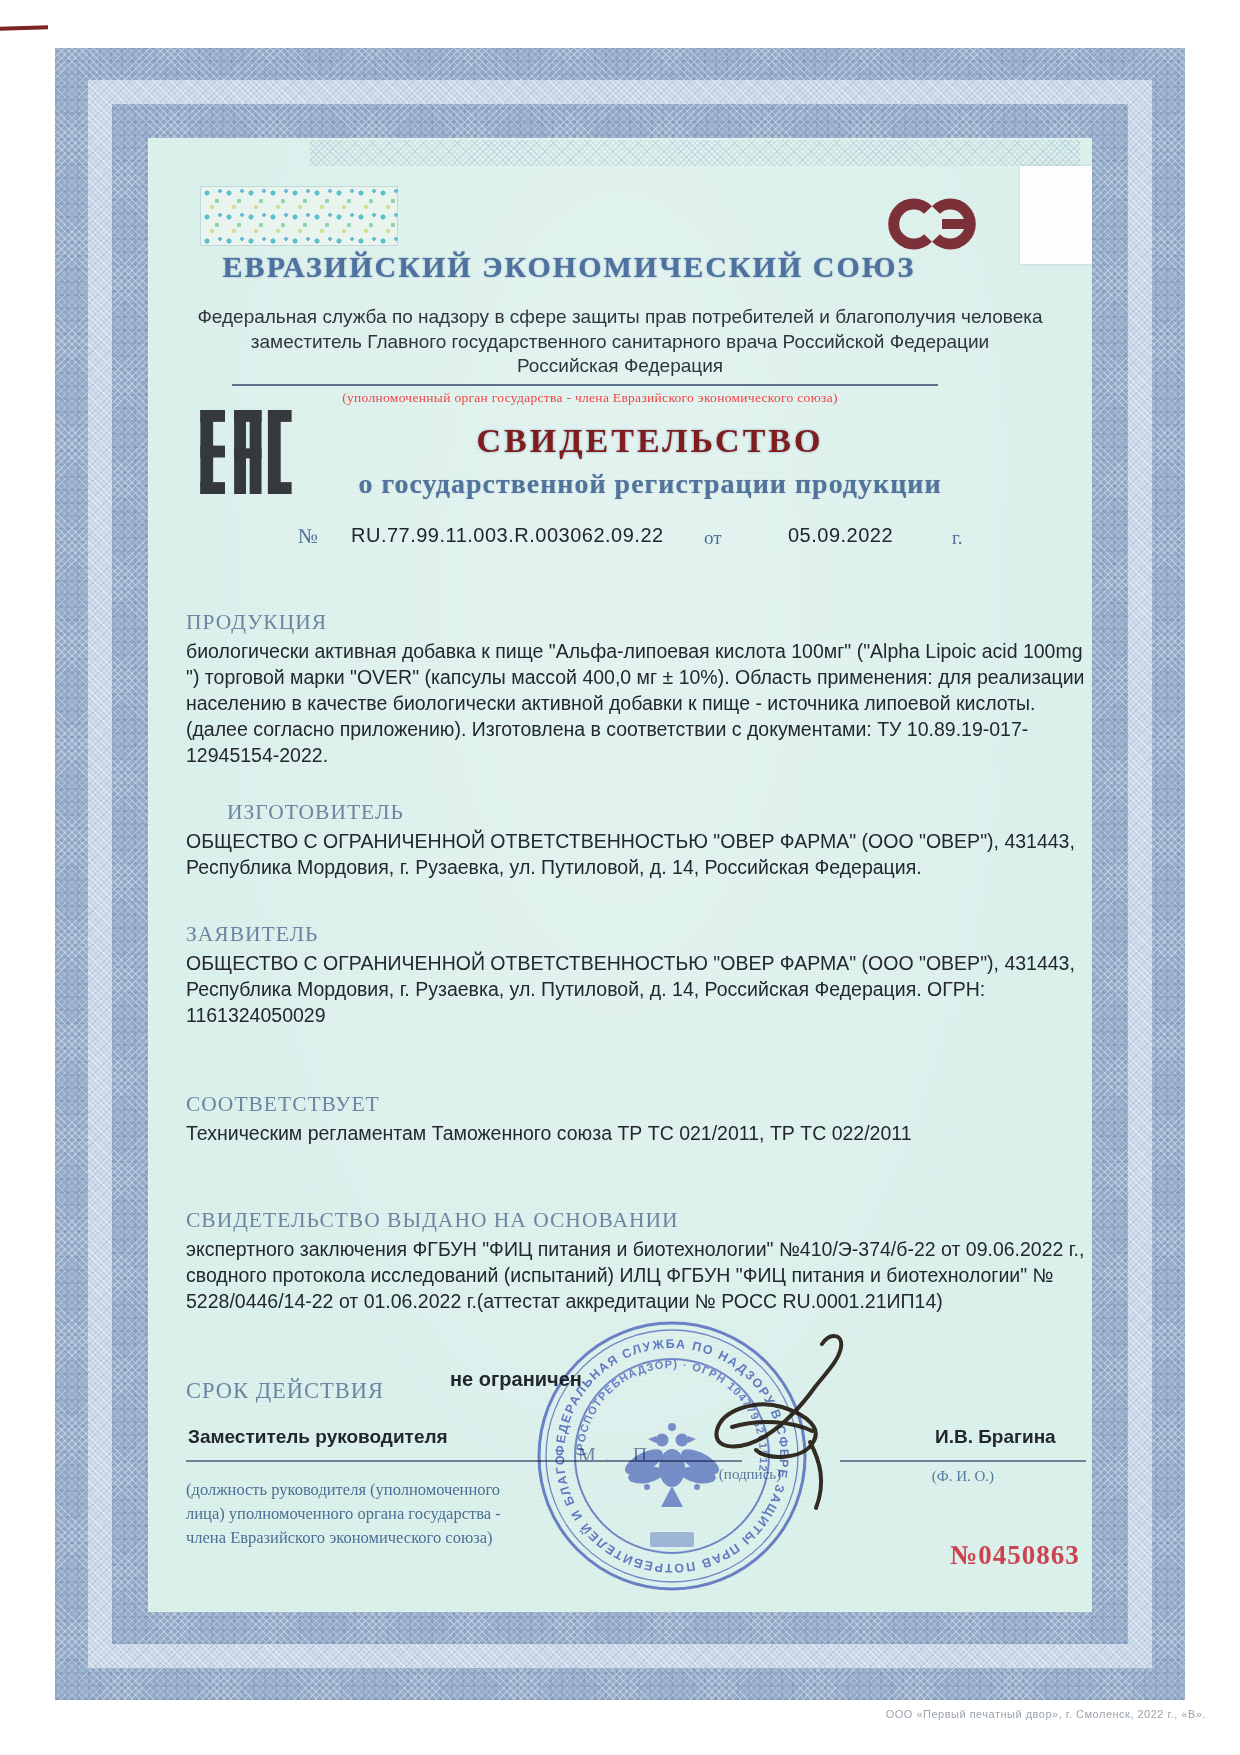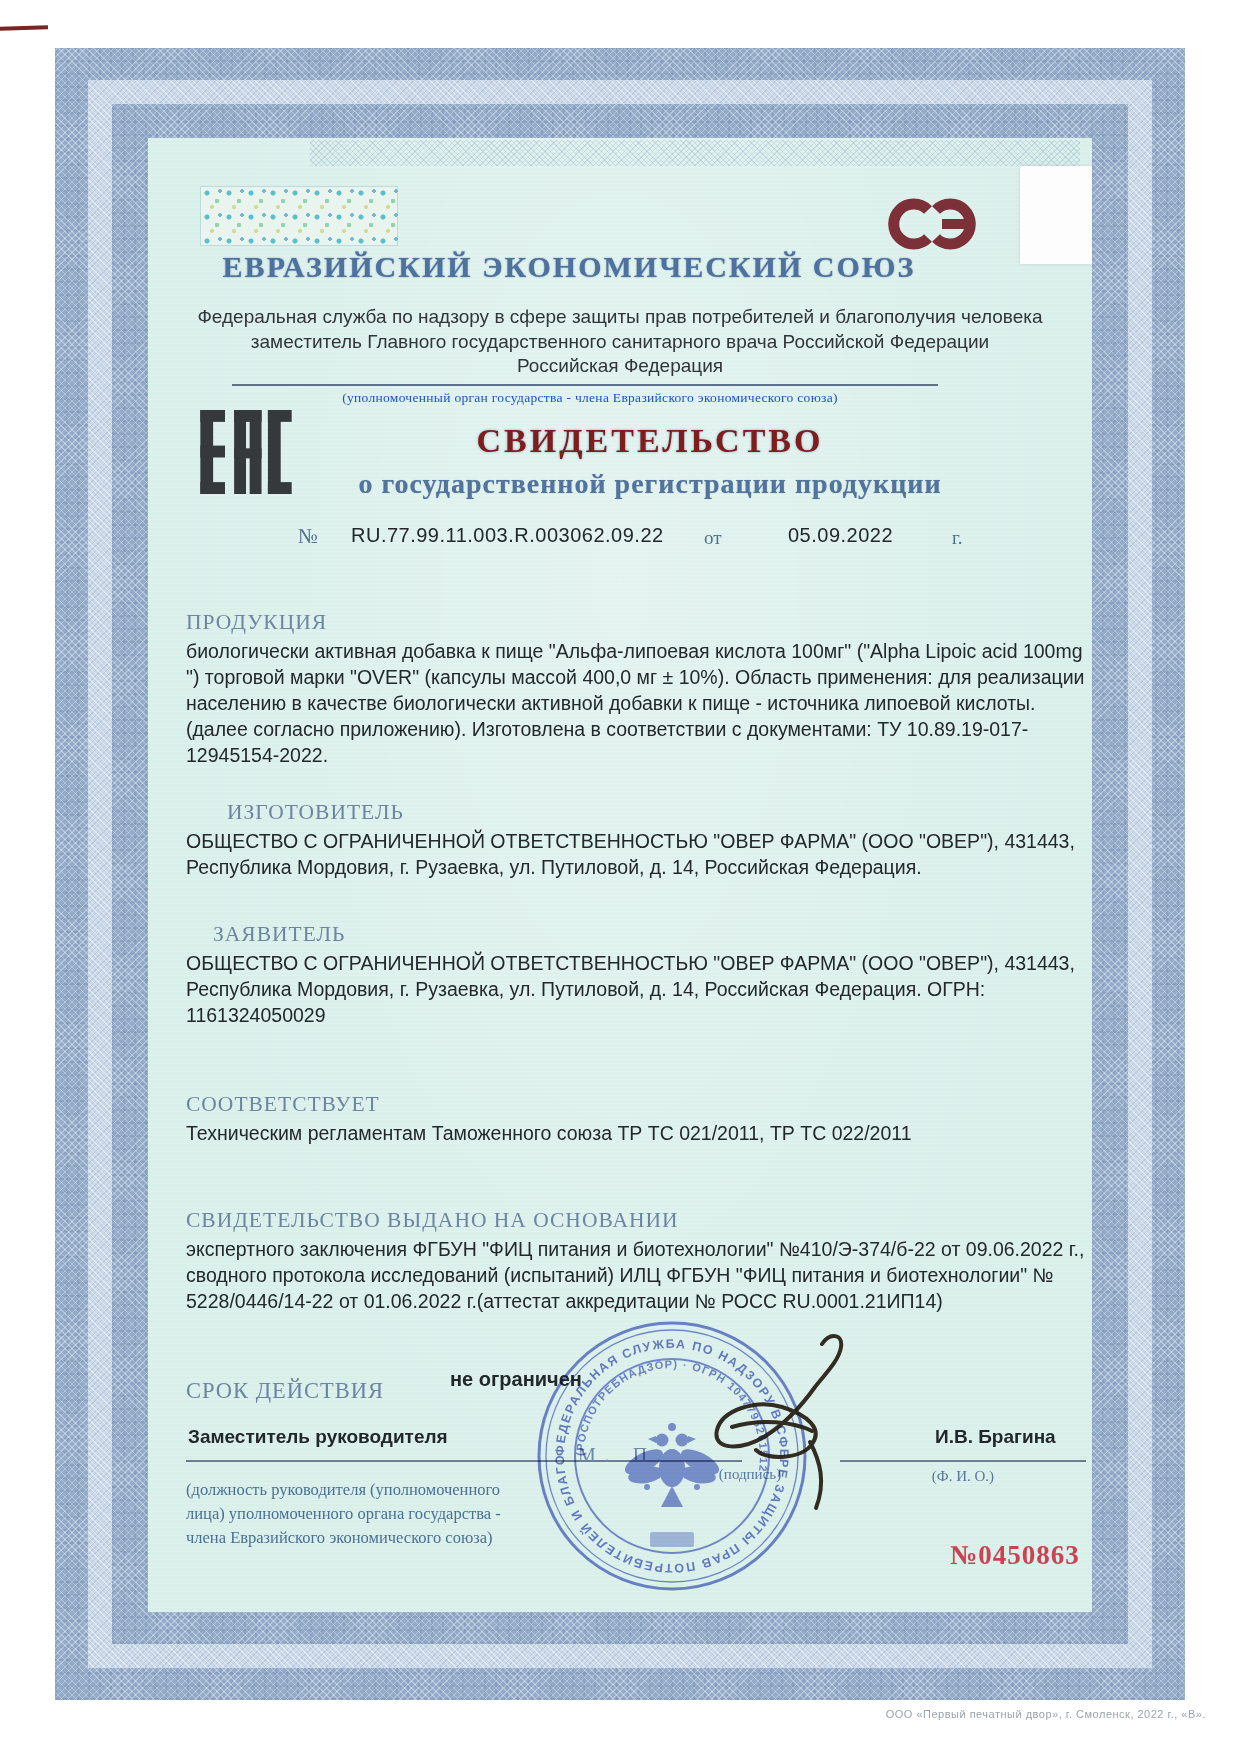--- a/index.html
+++ b/index.html
@@ -32,21 +32,21 @@
     background-image:
       repeating-linear-gradient(45deg, rgba(120,150,190,.22) 0 1px, transparent 1px 4px),
       repeating-linear-gradient(-45deg, rgba(120,150,190,.22) 0 1px, transparent 1px 4px);
   }
   
   .serif{font-family:"Liberation Serif",serif;}
   .union-title{font-size:30px;font-weight:bold;letter-spacing:2px;color:#4e72a0;
     text-align:center;text-shadow:0 0 1.5px rgba(70,100,150,.75);}
   .auth-line{font-size:19px;color:#30353a;text-align:center;}
   .hr-line{height:2px;background:#5d7187;}
-  .small-note{font-size:13.5px;color:#1d4ed8;text-align:center;letter-spacing:.3px;}
+  .small-note{font-size:13.5px;color:#ef4444;text-align:center;letter-spacing:.3px;}
   .doc-title{font-size:34px;font-weight:bold;letter-spacing:3px;color:#7f1d1d;
     text-align:center;text-shadow:0 0 2.5px rgba(90,120,165,.65);}
   .doc-subtitle{font-size:28px;font-weight:bold;letter-spacing:1px;color:#52749c;
     text-align:center;text-shadow:0 0 1px rgba(80,110,150,.5);}
   .label-blue{color:#4d6f96;}
   .num-strong{font-size:20px;font-weight:normal;color:#22272c;letter-spacing:.5px;}
   .sec-heading{font-size:21.5px;color:#6b85a3;letter-spacing:1px;}
   .sec-body{font-size:19.5px;line-height:26px;color:#23282d;text-align:left;}
   .cap{font-size:15px;color:#56789e;text-align:center;}
   .caption-line{font-size:16.5px;line-height:24.5px;color:#4a6f96;}
@@ -126,21 +126,21 @@
 <div class="abs serif label-blue" style="left:704px;top:527px;font-size:19px;">от</div>
 <div class="abs num-strong" style="left:788px;top:524px;">05.09.2022</div>
 <div class="abs serif label-blue" style="left:952px;top:527px;font-size:19px;">г.</div>
 
 <div class="abs serif sec-heading" style="left:186px;top:610px;">ПРОДУКЦИЯ</div>
 <div class="abs sec-body" style="left:186px;top:638px;width:900px;">биологически активная добавка к пище "Альфа-липоевая кислота 100мг" ("Alpha Lipoic acid 100mg ") торговой марки "OVER" (капсулы массой 400,0 мг ± 10%). Область применения: для реализации населению в качестве биологически активной добавки к пище - источника липоевой кислоты. (далее согласно приложению). Изготовлена в соответствии с документами: ТУ 10.89.19-017-12945154-2022.</div>
 
 <div class="abs serif sec-heading" style="left:186px;top:800px;margin-left:41px;">ИЗГОТОВИТЕЛЬ</div>
 <div class="abs sec-body" style="left:186px;top:828px;width:900px;">ОБЩЕСТВО С ОГРАНИЧЕННОЙ ОТВЕТСТВЕННОСТЬЮ "ОВЕР ФАРМА" (ООО "ОВЕР"), 431443, Республика Мордовия, г. Рузаевка, ул. Путиловой, д. 14, Российская Федерация.</div>
 
-<div class="abs serif sec-heading" style="left:186px;top:922px;margin-left:27px;">ЗАЯВИТЕЛЬ</div>
+<div class="abs serif sec-heading" style="left:186px;top:922px;">ЗАЯВИТЕЛЬ</div>
 <div class="abs sec-body" style="left:186px;top:950px;width:900px;">ОБЩЕСТВО С ОГРАНИЧЕННОЙ ОТВЕТСТВЕННОСТЬЮ "ОВЕР ФАРМА" (ООО "ОВЕР"), 431443, Республика Мордовия, г. Рузаевка, ул. Путиловой, д. 14, Российская Федерация. ОГРН: 1161324050029</div>
 
 <div class="abs serif sec-heading" style="left:186px;top:1092px;">СООТВЕТСТВУЕТ</div>
 <div class="abs sec-body" style="left:186px;top:1120px;width:900px;">Техническим регламентам Таможенного союза ТР ТС 021/2011, ТР ТС 022/2011</div>
 
 <div class="abs serif sec-heading" style="left:186px;top:1208px;">СВИДЕТЕЛЬСТВО ВЫДАНО НА ОСНОВАНИИ</div>
 <div class="abs sec-body" style="left:186px;top:1236px;width:900px;">экспертного заключения ФГБУН "ФИЦ питания и биотехнологии" №410/Э-374/б-22 от 09.06.2022 г., сводного протокола исследований (испытаний) ИЛЦ ФГБУН "ФИЦ питания и биотехнологии" № 5228/0446/14-22 от 01.06.2022 г.(аттестат аккредитации № РОСС RU.0001.21ИП14)</div>
 
 <div class="abs serif sec-heading" style="left:186px;top:1378px;font-size:22.5px;">СРОК ДЕЙСТВИЯ</div>
 <div class="abs" style="left:450px;top:1368px;font-size:20px;font-weight:bold;color:#22272c;">не ограничен</div>

